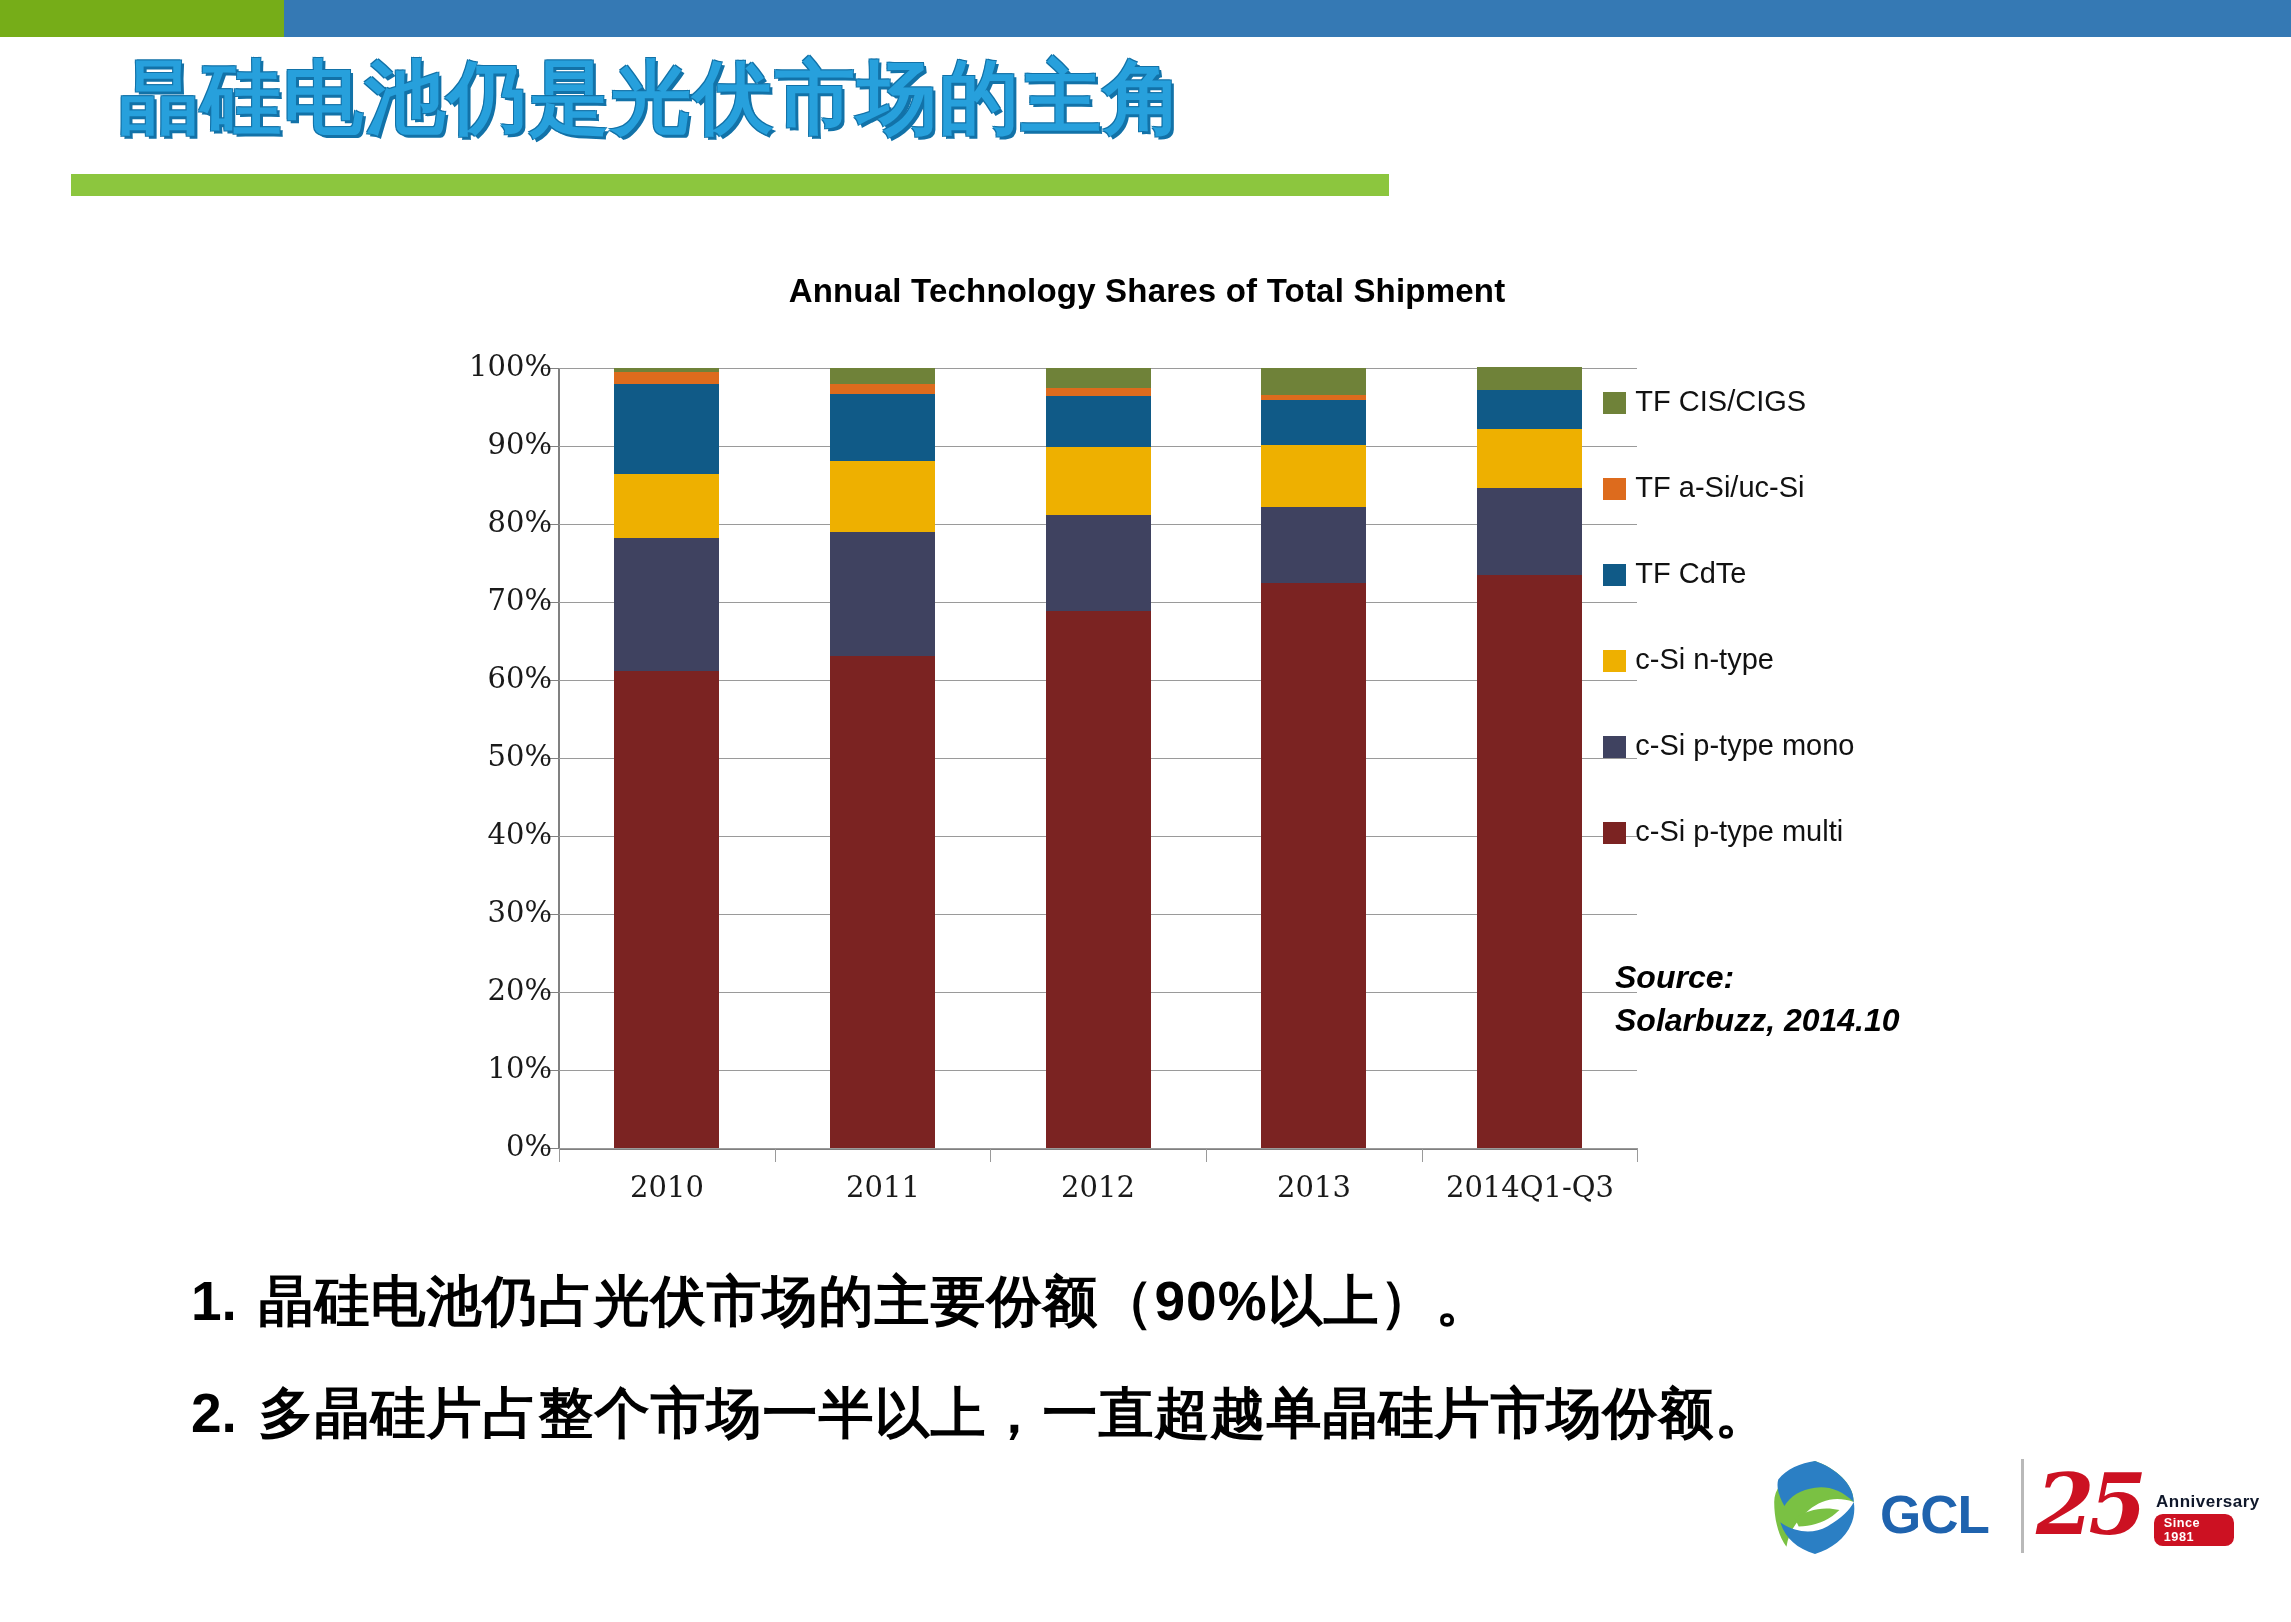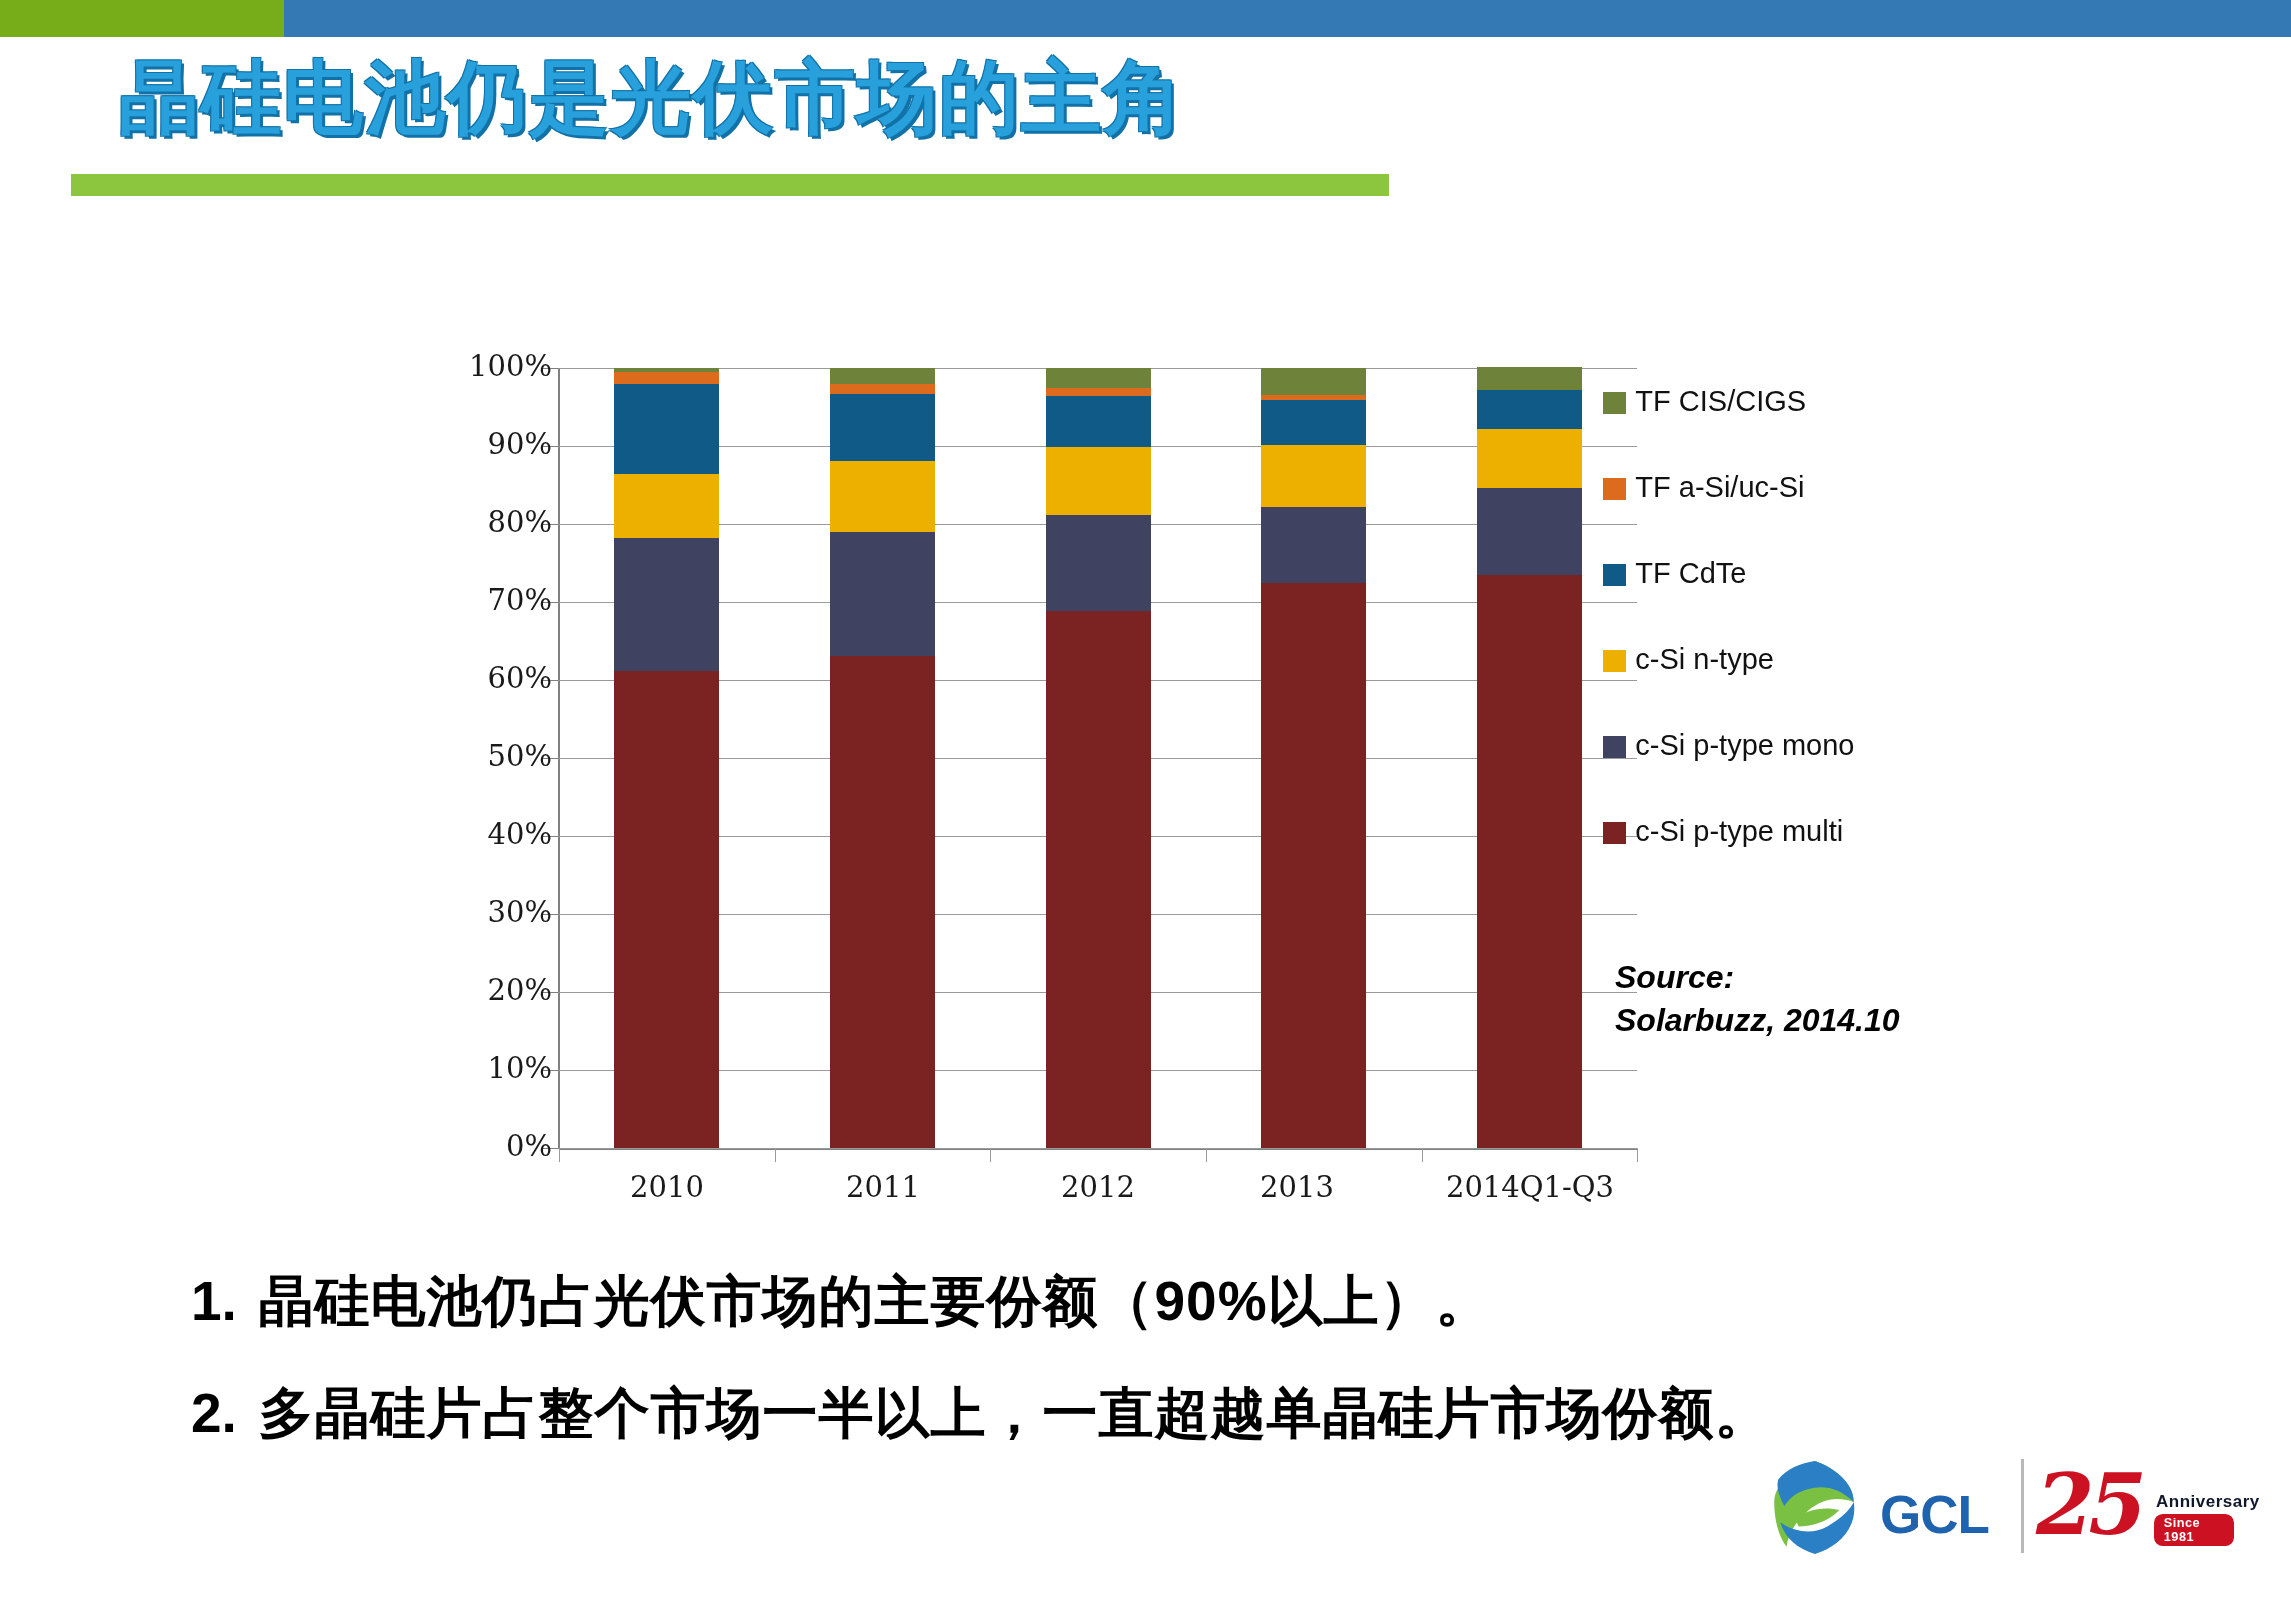--- a/index.html
+++ b/index.html
@@ -91,20 +91,21 @@
 
 <div id="topbar">
   <div class="green"></div>
   <div class="blue"></div>
 </div>
 
 <div id="title">晶硅电池仍是光伏市场的主角</div>
 <div id="title-rule"></div>
 
 <div id="chart-area">
+  <div id="chart-title">Annual Technology Shares of Total Shipment</div>
   <div id="plot">
     <div id="yaxisline"></div>
     <div id="xaxisline"></div>
     <div id="gridlines">
         <div class="gridline" style="top: 0px;"></div>
         <div class="ytick" style="top: 0px;"></div>
         <div class="gridline" style="top: 78px;"></div>
         <div class="ytick" style="top: 78px;"></div>
         <div class="gridline" style="top: 156px;"></div>
         <div class="ytick" style="top: 156px;"></div>
@@ -180,21 +181,21 @@
         </div>
       </div>
     <div id="xlabels">
         <div class="xtick" style="left: 216px;"></div>
         <div class="xlabel" style="left: 0px; width: 216px;">2010</div>
         <div class="xtick" style="left: 431px;"></div>
         <div class="xlabel" style="left: 216px; width: 216px;">2011</div>
         <div class="xtick" style="left: 647px;"></div>
         <div class="xlabel" style="left: 431px; width: 216px;">2012</div>
         <div class="xtick" style="left: 863px;"></div>
-        <div class="xlabel" style="left: 630px; width: 216px;">2013</div>
+        <div class="xlabel" style="left: 647px; width: 216px;">2013</div>
         <div class="xtick" style="left: 1078px;"></div>
         <div class="xlabel" style="left: 863px; width: 216px;">2014Q1-Q3</div>
         <div class="xtick" style="left: 0px;"></div>
       </div>
   </div>
 </div>
 
 <div id="legend">
     <div class="legend-row">
       <span class="legend-swatch" style="background: rgb(111, 130, 57);"></span>

